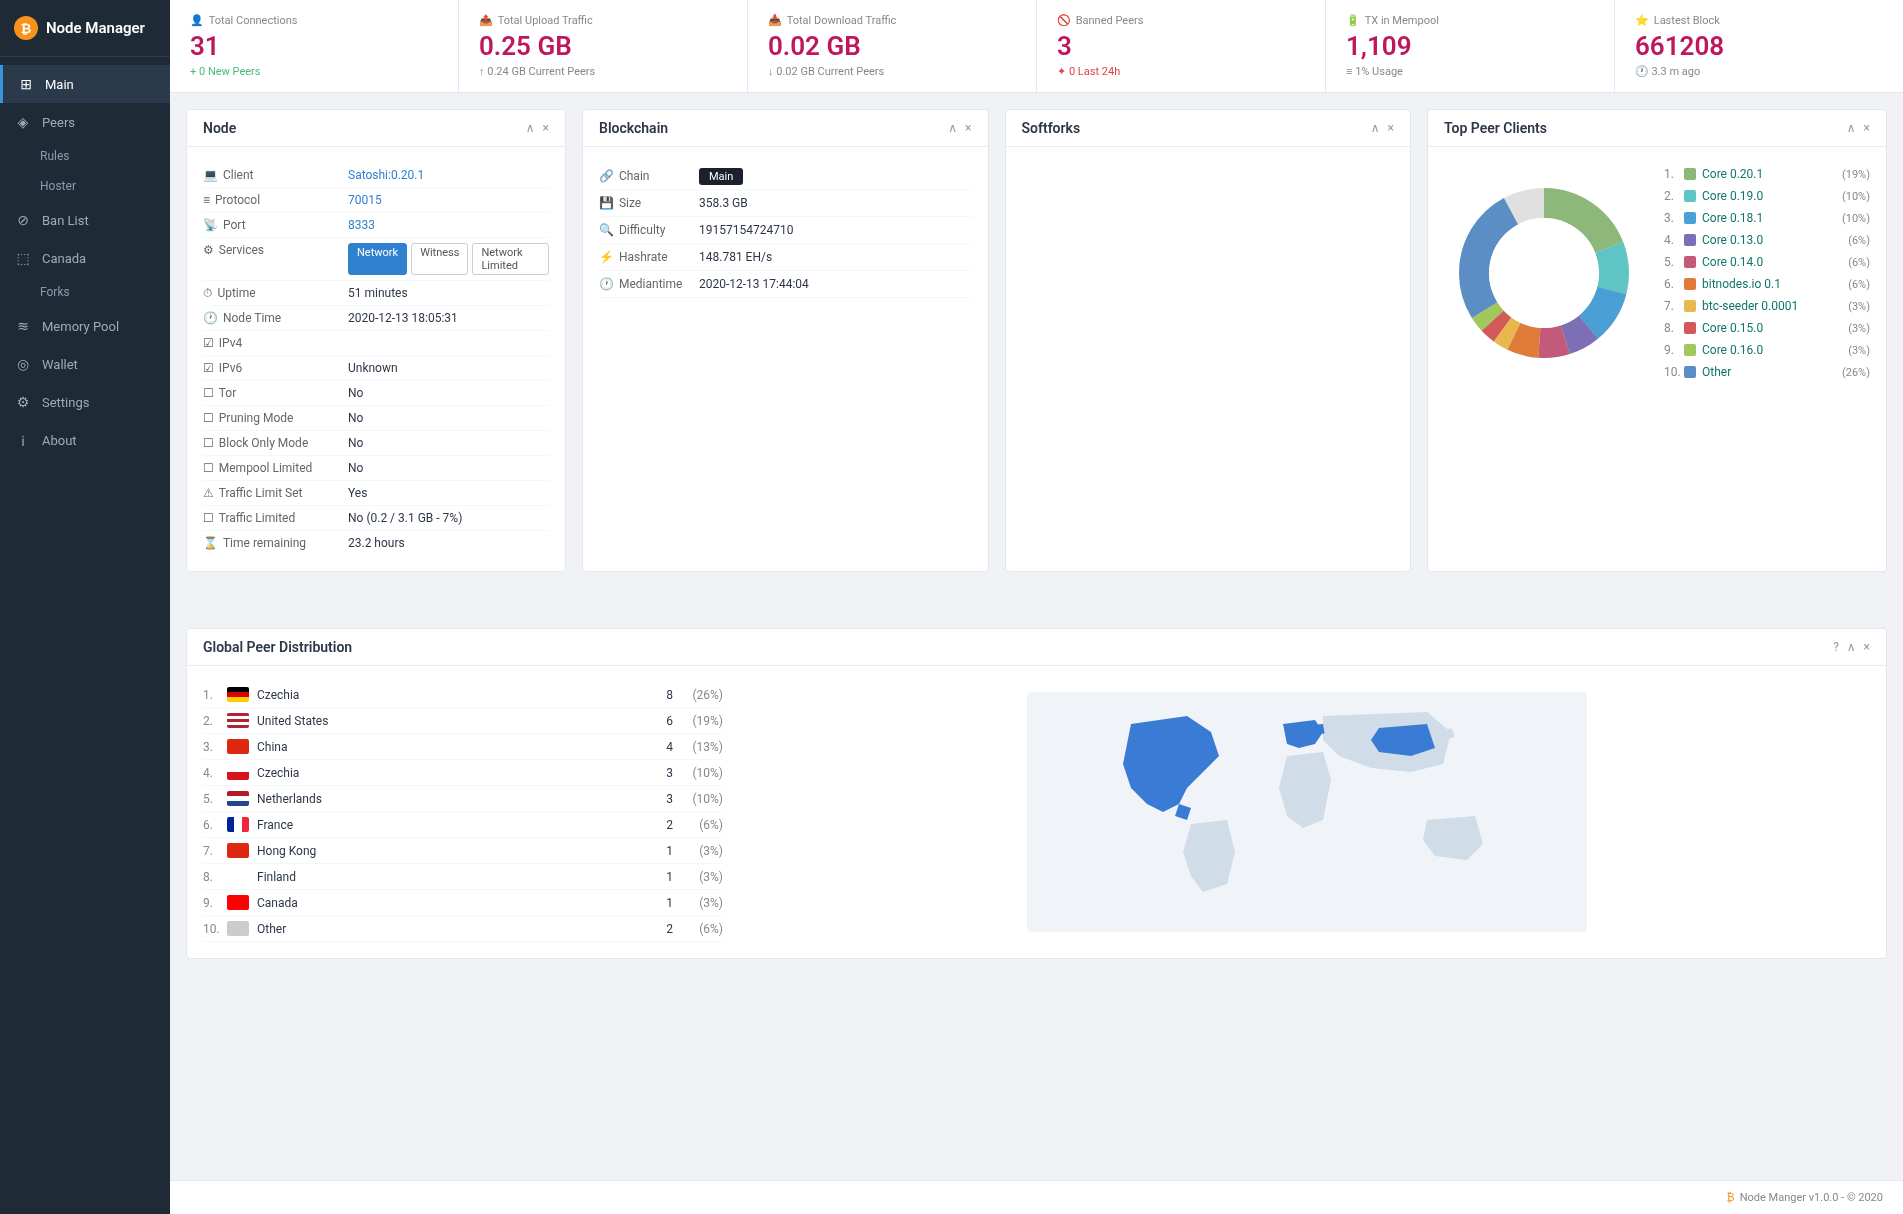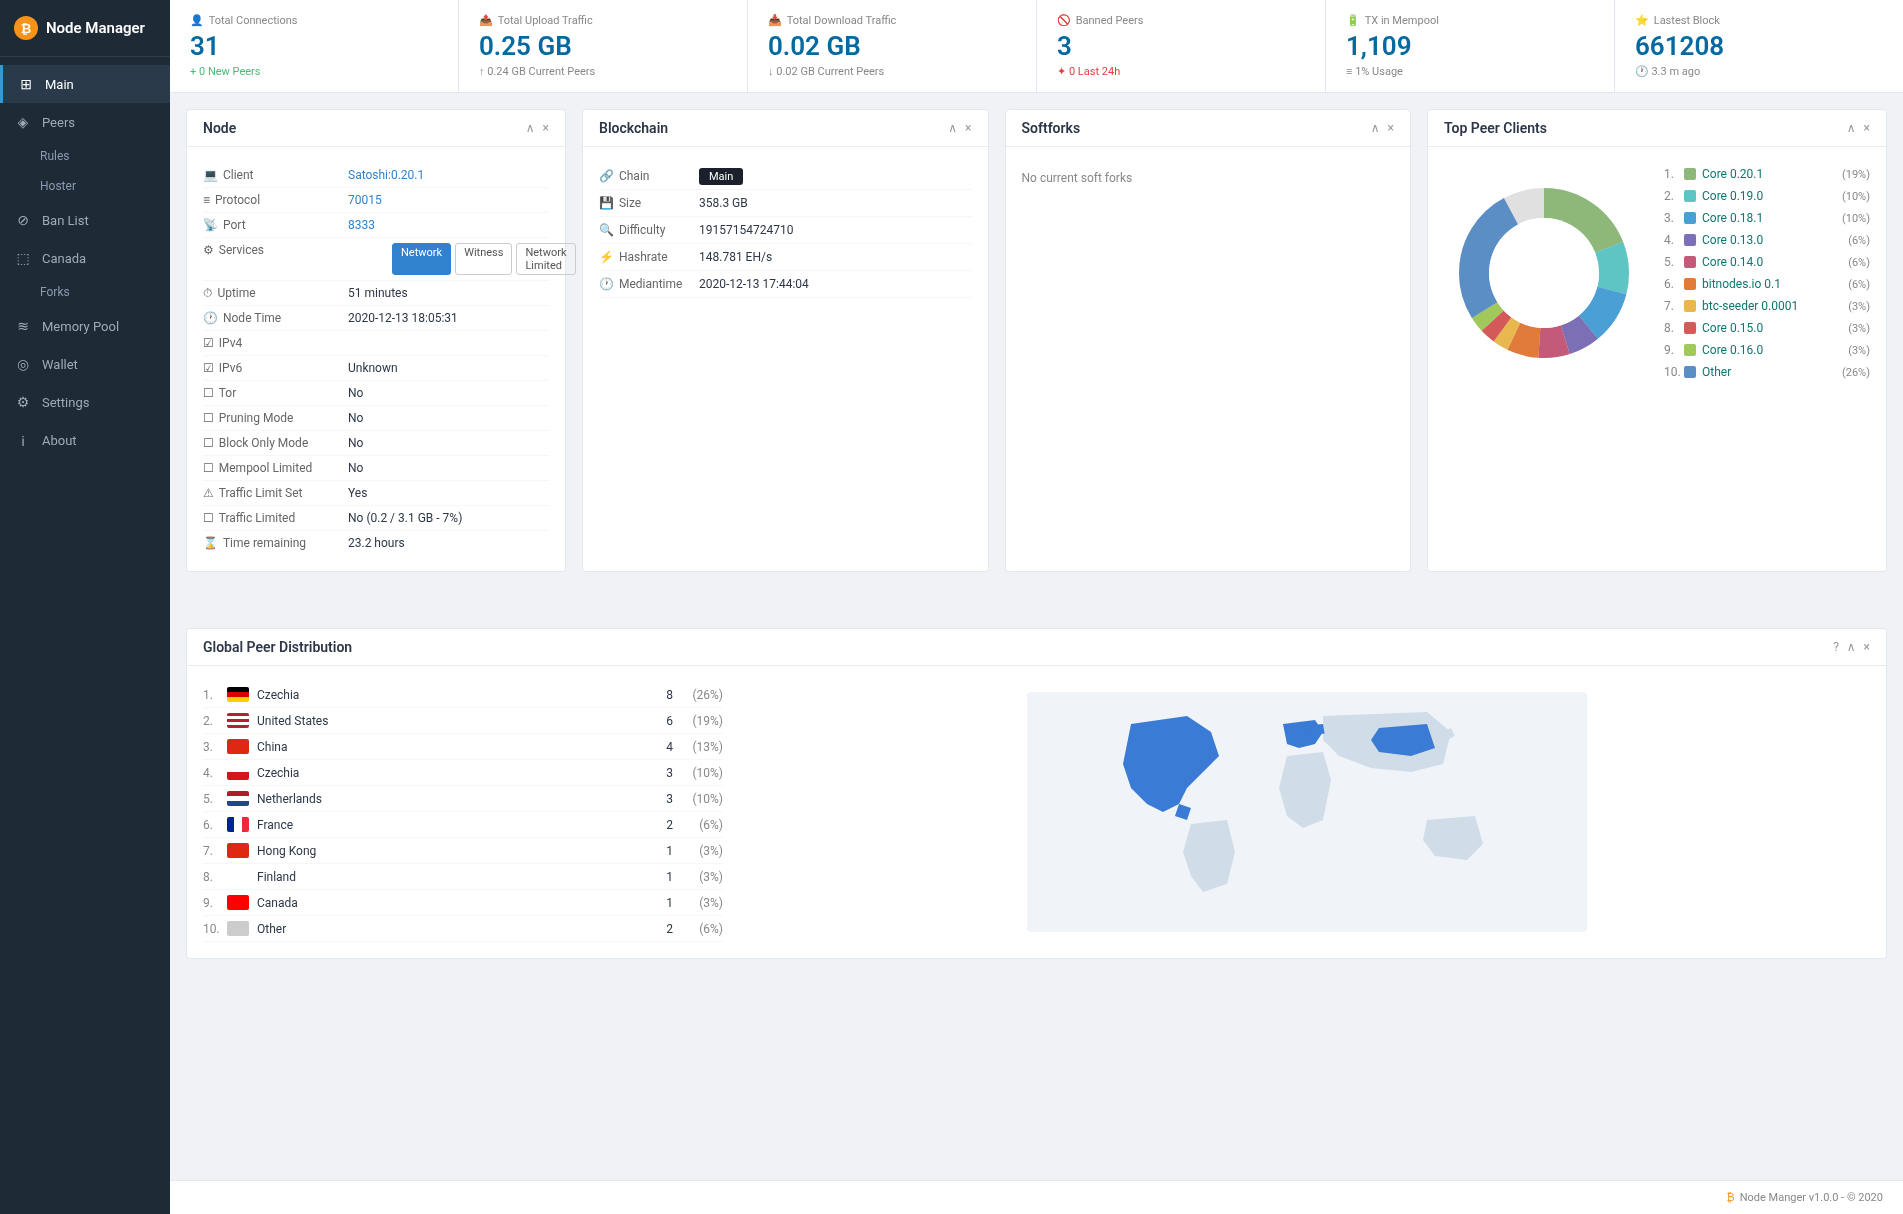--- a/index.html
+++ b/index.html
@@ -17,21 +17,21 @@
     .nav-sub-item { padding: 8px 14px 8px 40px; color: #8a9ab0; font-size: 12px; cursor: pointer; }
 
     
     .main-content { flex: 1; display: flex; flex-direction: column; overflow: auto; }
 
     
     .stats-bar { display: flex; background: #fff; border-bottom: 1px solid #e2e8f0; }
     .stat-card { flex: 1; padding: 14px 20px; border-right: 1px solid #e2e8f0; }
     .stat-card:last-child { border-right: none; }
     .stat-label { font-size: 11px; color: #888; display: flex; align-items: center; gap: 5px; margin-bottom: 4px; }
-    .stat-value { font-size: 26px; font-weight: 600; color: #0369a1; line-height: 1.2; }
+    .stat-value { font-size: 26px; font-weight: 600; color: #be185d; line-height: 1.2; }
     .stat-sub { font-size: 11px; color: #888; margin-top: 3px; display: flex; align-items: center; gap: 3px; text-align: center; }
     .stat-sub.green { color: #48bb78; }
     .stat-sub.red { color: #e53e3e; }
 
     
     .dashboard { flex: 1; padding: 16px; display: flex; flex-direction: column; gap: 16px; }
 
     
     .panel-row { display: flex; gap: 16px; }
     .panel { background: #fff; border: 1px solid #e2e8f0; border-radius: 4px; }
@@ -41,21 +41,21 @@
     .panel-control { cursor: pointer; font-size: 12px; }
     .panel-body { padding: 16px; }
 
     
     .node-panel { width: 380px; flex-shrink: 0; }
     .node-row { display: flex; align-items: flex-start; padding: 5px 0; border-bottom: 1px solid #f5f7fa; font-size: 12px; }
     .node-row:last-child { border-bottom: none; }
     .node-label { display: flex; align-items: center; gap: 5px; color: #666; width: 145px; flex-shrink: 0; }
     .node-value { color: #3182ce; }
     .node-value.dark { color: #2d3748; }
-    .node-value.badges { display: flex; gap: 4px; margin-left: 44px; }
+    .node-value.badges { display: flex; gap: 4px; }
     .badge { padding: 2px 8px; border-radius: 3px; font-size: 11px; border: 1px solid #ccc; color: #555; }
     .badge.active { background: #3182ce; color: #fff; border-color: #3182ce; }
 
     
     .blockchain-panel { flex: 1; }
     .chain-badge { background: #1a202c; color: #fff; padding: 2px 10px; border-radius: 3px; font-size: 11px; }
     .blockchain-row { display: flex; padding: 6px 0; border-bottom: 1px solid #f5f7fa; font-size: 12px; }
     .blockchain-label { display: flex; align-items: center; gap: 5px; color: #666; width: 100px; flex-shrink: 0; }
     .blockchain-value { color: #2d3748; }
     .peer-item { display: flex; align-items: center; padding: 4px 0; font-size: 12px; }
@@ -313,23 +313,20 @@
         </div>
 
         <div class="panel softforks-panel">
           <div class="panel-header">
             <span class="panel-title">Softforks</span>
             <div class="panel-controls">
               <span class="panel-control">∧</span>
               <span class="panel-control">×</span>
             </div>
           </div>
-          <div class="panel-body">
-            <div class="no-data">No current soft forks</div>
-          </div>
         </div>
       </div>
 
       <div class="panel" style="width:460px;flex-shrink:0;">
         <div class="panel-header">
           <span class="panel-title">Top Peer Clients</span>
           <div class="panel-controls">
             <span class="panel-control">∧</span>
             <span class="panel-control">×</span>
           </div>

